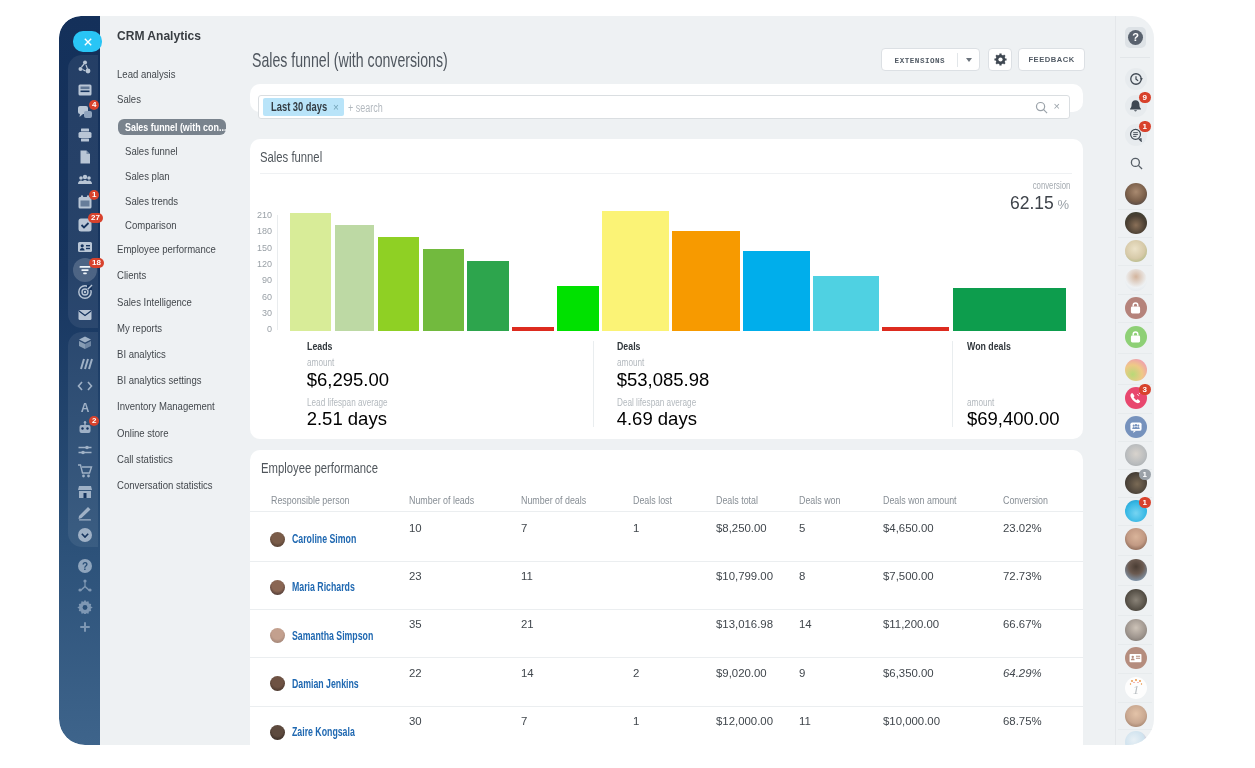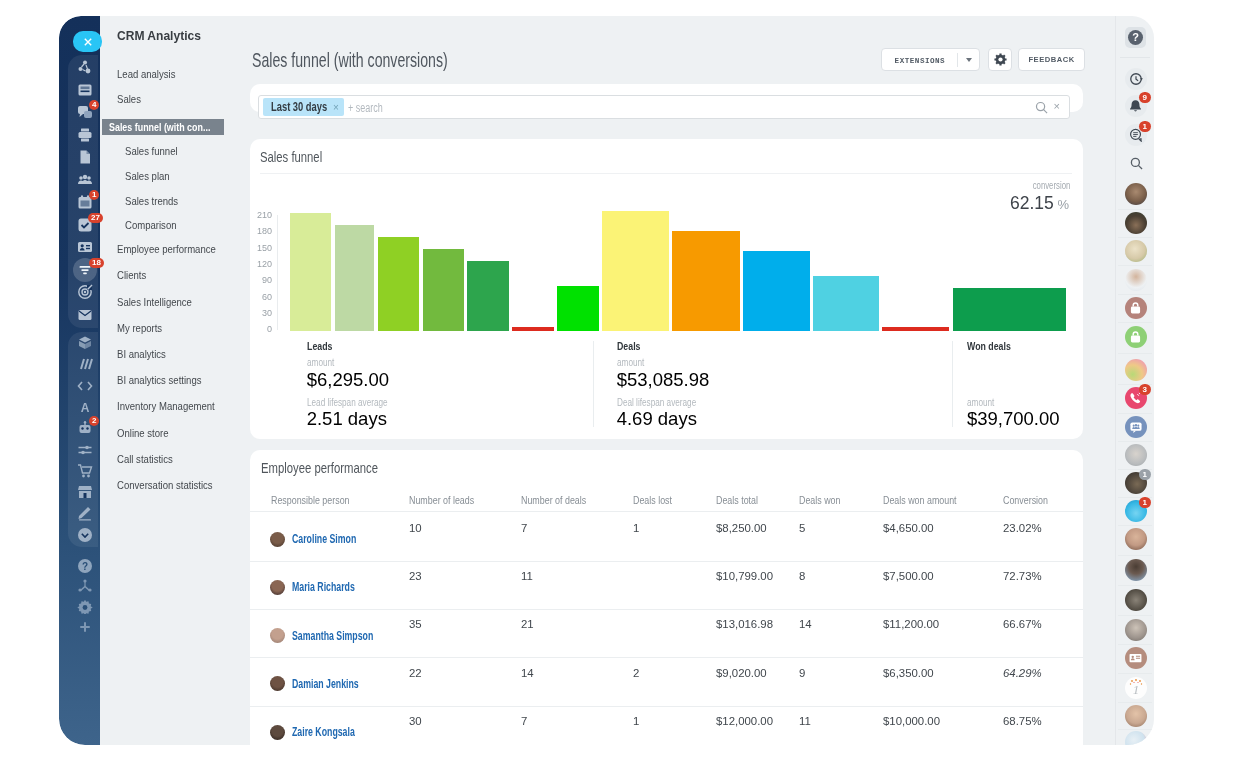--- a/index.html
+++ b/index.html
@@ -18,21 +18,21 @@
 .rpanel { position:absolute; left:9px; width:30px; background:rgba(255,255,255,0.07); border-radius:14px 0 0 14px; }
 .ric { position:absolute; left:18px; width:16px; height:16px; }
 .ric svg { display:block; width:16px; height:16px; }
 .badge { position:absolute; background:#d8422c; color:#fff; border-radius:8px; font-size:8px; font-weight:bold; line-height:10px; padding:0 3px; height:10px; }
 
 
 #sidebar { position:absolute; left:41px; top:0; width:162px; height:729px; }
 #sbtitle { position:absolute; left:17px; top:12px; font-size:13.4px; font-weight:bold; color:#383d42; transform:scaleX(0.9); transform-origin:0 50%; white-space:nowrap; }
 .mi { position:absolute; left:17px; font-size:10.4px; color:#43484d; white-space:nowrap; transform:scaleX(0.92); transform-origin:0 50%; }
 .mi2 { left:25px; }
-#pill { position:absolute; left:2px; top:102.7px; width:122px; height:16.4px; background:#79838d; border-radius:0; color:#fff; white-space:nowrap; overflow:hidden; }
+#pill { position:absolute; left:18px; top:102.7px; width:108px; height:16.4px; background:#79838d; border-radius:6px; color:#fff; white-space:nowrap; overflow:hidden; }
 #pill span { position:absolute; left:6.5px; top:2.2px; font-size:10.6px; font-weight:bold; transform:scaleX(0.84); transform-origin:0 50%; }
 
 
 #main { position:absolute; left:187px; top:0; width:853px; height:729px;margin-top:20px; }
 #ptitle { position:absolute; left:5.8px; top:13px; font-size:19.8px; color:#4f565e; transform:scaleX(0.715); transform-origin:0 50%; white-space:nowrap; }
 .btn { position:absolute; top:11.5px; height:23px; background:#fff; border:1px solid #dce0e4; border-radius:4px; color:#525b65; font-size:7.6px; font-weight:bold; letter-spacing:0.5px; text-align:center; }
 .card { position:absolute; left:4px; width:833px; background:#fff; border-radius:10px; }
 
 
 #chip { position:absolute; left:3.8px; top:2.6px; width:81px; height:18px; background:#b9e4f9; border-radius:2px; }
@@ -383,21 +383,21 @@
       <div class="bigv" style="left:56.7px; top:230.3px;">$6,295.00</div>
       <div class="glab" style="left:56.7px; top:257.4px;">Lead lifespan average</div>
       <div class="bigv" style="left:56.7px; top:269.3px;">2.51 days</div>
       <div class="statlab" style="left:366.7px; top:201.8px;">Deals</div>
       <div class="glab" style="left:366.7px; top:217.8px;">amount</div>
       <div class="bigv" style="left:366.7px; top:230.3px;">$53,085.98</div>
       <div class="glab" style="left:366.7px; top:257.4px;">Deal lifespan average</div>
       <div class="bigv" style="left:366.7px; top:269.3px;">4.69 days</div>
       <div class="statlab" style="left:716.9px; top:201.8px;">Won deals</div>
       <div class="glab" style="left:716.9px; top:257.4px;">amount</div>
-      <div class="bigv" style="left:716.9px; top:269.3px;">$39,700.00</div>
+      <div class="bigv" style="left:716.9px; top:269.3px;">$69,400.00</div>
       </div>
     </div>
 
     <div class="card" id="tablecard" style="top:414.2px; height:340px;">
       <div style="position:absolute; left:10.7px; top:9.5px; font-size:14.5px; color:#50565c; transform:scaleX(0.78); transform-origin:0 50%;">Employee performance</div>
       <div id="thead">
       <div class="th" style="left:21.3px; top:43.5px;">Responsible person</div>
       <div class="th" style="left:159px; top:43.5px;">Number of leads</div>
       <div class="th" style="left:271px; top:43.5px;">Number of deals</div>
       <div class="th" style="left:383px; top:43.5px;">Deals lost</div>

